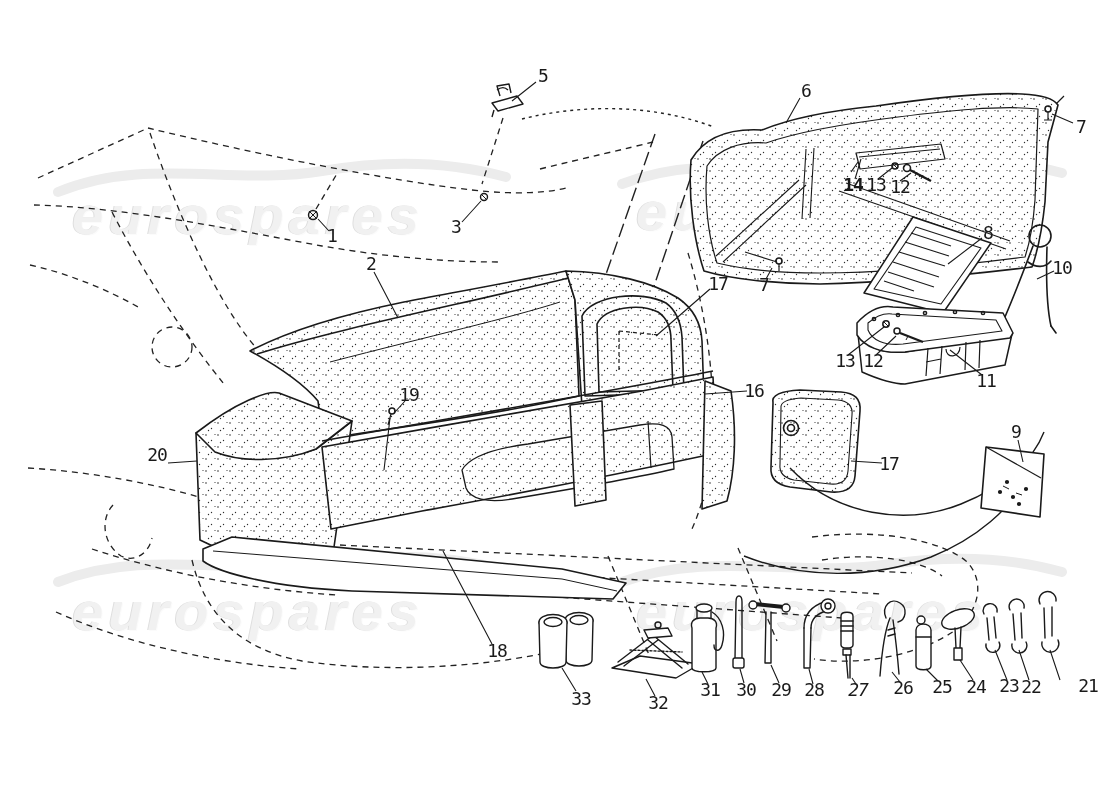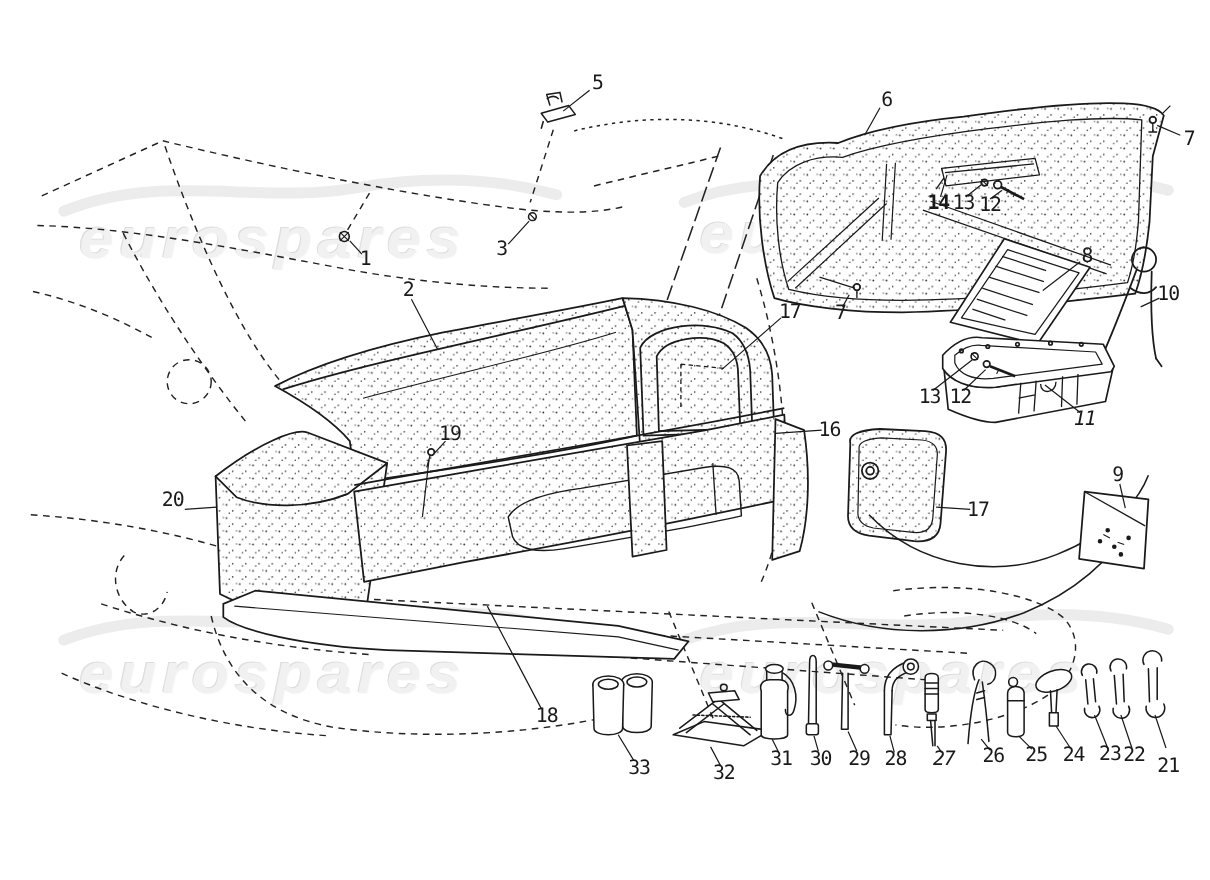--- a/index.html
+++ b/index.html
@@ -291,33 +291,33 @@
       <div class="callout" style="left: 332px; top: 236px;">1</div>
       <div class="callout" style="left: 371px; top: 264px;">2</div>
       <div class="callout" style="left: 456px; top: 227px;">3</div>
       <div class="callout" style="left: 543px; top: 76px;">5</div>
       <div class="callout" style="left: 806px; top: 91px;">6</div>
       <div class="callout" style="left: 1081px; top: 127px;">7</div>
       <div class="callout" style="left: 764px; top: 285px;">7</div>
       <div class="callout" style="left: 988px; top: 233px;">8</div>
       <div class="callout" style="left: 1016px; top: 432px;">9</div>
       <div class="callout" style="left: 1062px; top: 268px;">10</div>
-      <div class="callout" style="left: 986px; top: 381px; font-style: italic;">11</div>
+      <div class="callout" style="left: 986px; top: 381px;">11</div>
       <div class="callout" style="left: 900px; top: 187px;">12</div>
       <div class="callout" style="left: 876px; top: 185px;">13</div>
       <div class="callout" style="left: 853px; top: 185px; font-weight: bold;">14</div>
       <div class="callout" style="left: 873px; top: 361px;">12</div>
       <div class="callout" style="left: 845px; top: 361px;">13</div>
       <div class="callout" style="left: 718px; top: 284px;">17</div>
       <div class="callout" style="left: 754px; top: 391px;">16</div>
       <div class="callout" style="left: 889px; top: 464px;">17</div>
       <div class="callout" style="left: 497px; top: 651px;">18</div>
       <div class="callout" style="left: 409px; top: 395px;">19</div>
       <div class="callout" style="left: 157px; top: 455px;">20</div>
-      <div class="callout" style="left: 1062px; top: 686px; margin-top: 11px;">21</div>
+      <div class="callout" style="left: 1088px; top: 686px;">21</div>
       <div class="callout" style="left: 1031px; top: 687px;">22</div>
       <div class="callout" style="left: 1009px; top: 686px;">23</div>
       <div class="callout" style="left: 976px; top: 687px; text-align: right;">24</div>
       <div class="callout" style="left: 942px; top: 687px;">25</div>
       <div class="callout" style="left: 903px; top: 688px;">26</div>
       <div class="callout" style="left: 858px; top: 690px; font-style: italic;">27</div>
       <div class="callout" style="left: 814px; top: 690px;">28</div>
       <div class="callout" style="left: 781px; top: 690px;">29</div>
       <div class="callout" style="left: 746px; top: 690px; text-align: center;">30</div>
       <div class="callout" style="left: 710px; top: 690px;">31</div>

